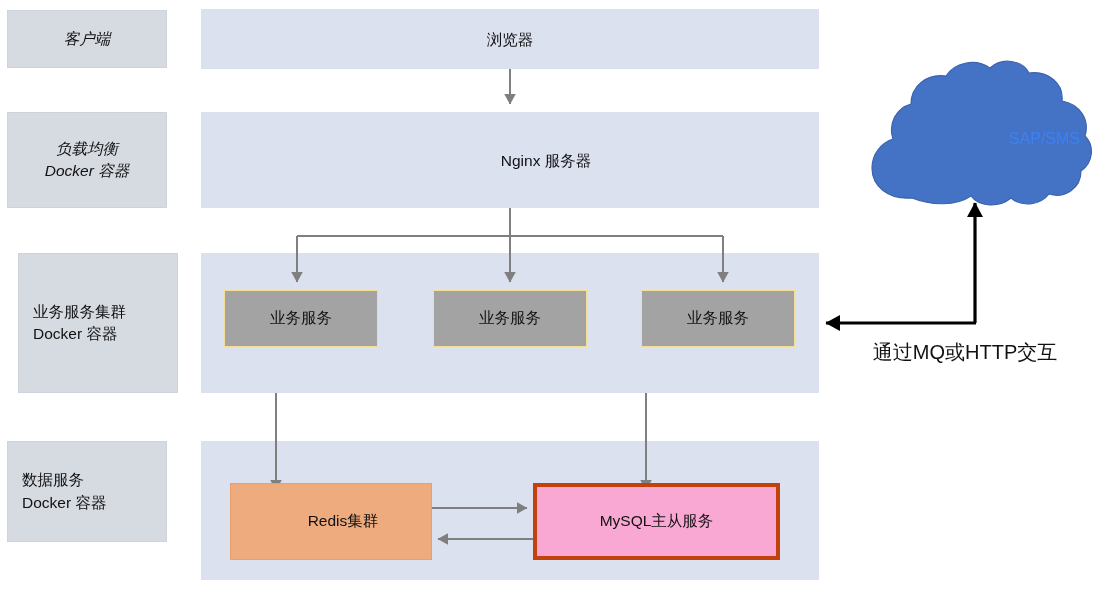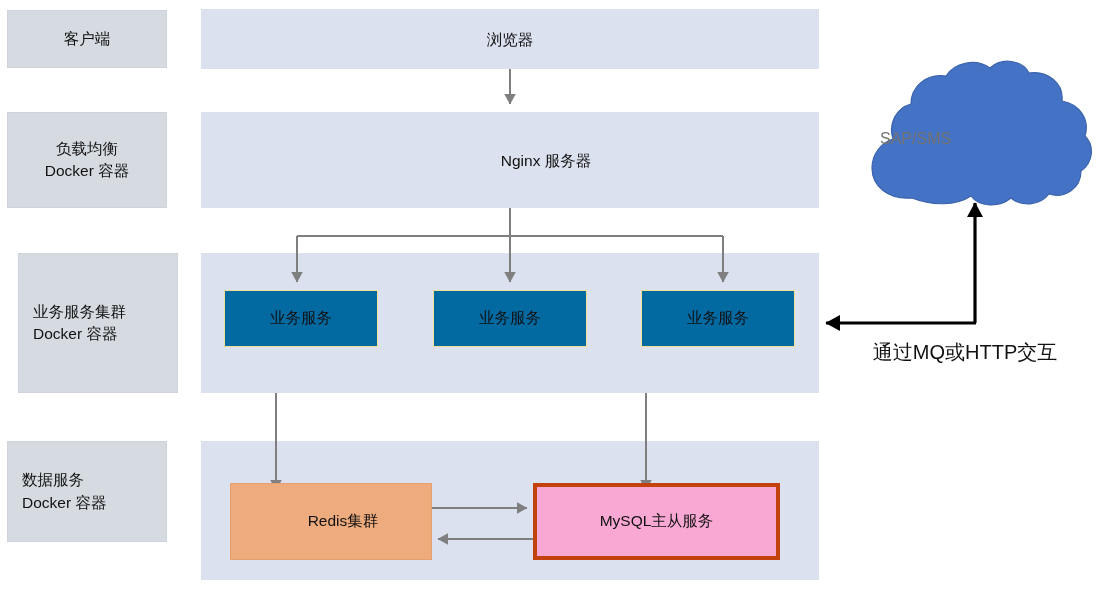--- a/index.html
+++ b/index.html
@@ -16,21 +16,21 @@
     background:#d6dae1;
     border:1px solid #cfd4dc;
     box-sizing:border-box;
     display:flex;
     align-items:center;
     color:#111111;
     font-size:15.5px;
     line-height:1.45;
     white-space:pre-line;
   }
-  .cat-box.center{justify-content:center;text-align:center;}
+  .cat-box.center{justify-content:center;text-align:center;font-style:italic;}
   .cat-box.leftal{justify-content:flex-start;text-align:left;padding-left:14px;}
 
   
   .band{
     position:absolute;
     background:#dce1ef;
     box-sizing:border-box;
   }
   .band-title{
     position:absolute;
@@ -45,35 +45,35 @@
     position:absolute;
     box-sizing:border-box;
     display:flex;
     align-items:center;
     justify-content:center;
     font-size:15.5px;
     color:#111111;
     text-align:center;
     white-space:nowrap;
   }
-  .node.svc{background:#0369a1;border:1px solid #f5dd93;}
+  .node.svc{background:#a3a3a3;border:1px solid #f5dd93;}
   .node.redis{background:#eeab7d;border:1px solid #e79f6d;}
   .node.mysql{background:#f9a8d4;border:4px solid #c2410c;}
 
   
   svg.layer{
     position:absolute;left:0;top:0;width:1097px;height:600px;
     pointer-events:none;overflow:visible;
   }
   .cloud-label{
     position:absolute;
-    color:#737373;
+    color:#3b82f6;
     font-size:16px;
     white-space:nowrap;
-    text-align:left;
+    text-align:right;
   }
   .edge-label{
     position:absolute;
     color:#111111;
     font-size:20px;
     white-space:nowrap;
     text-align:center;
   }
 </style>
 </head>

